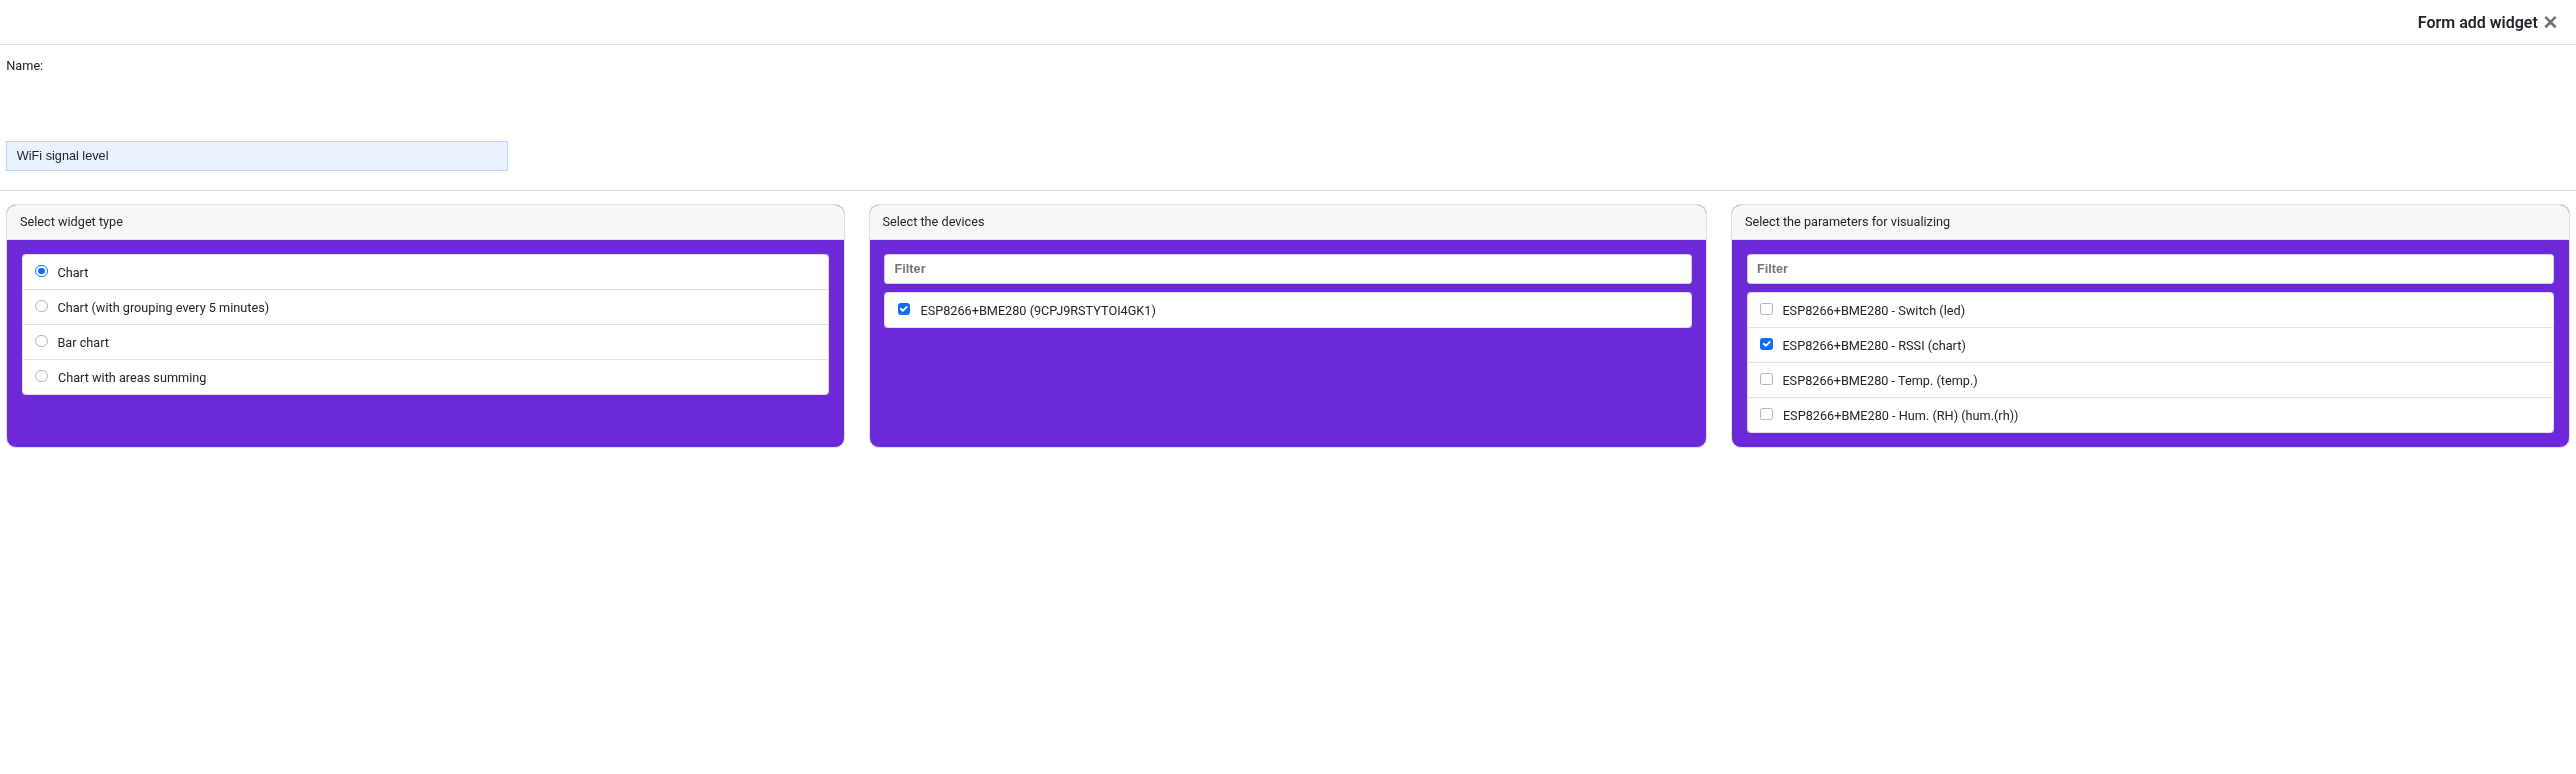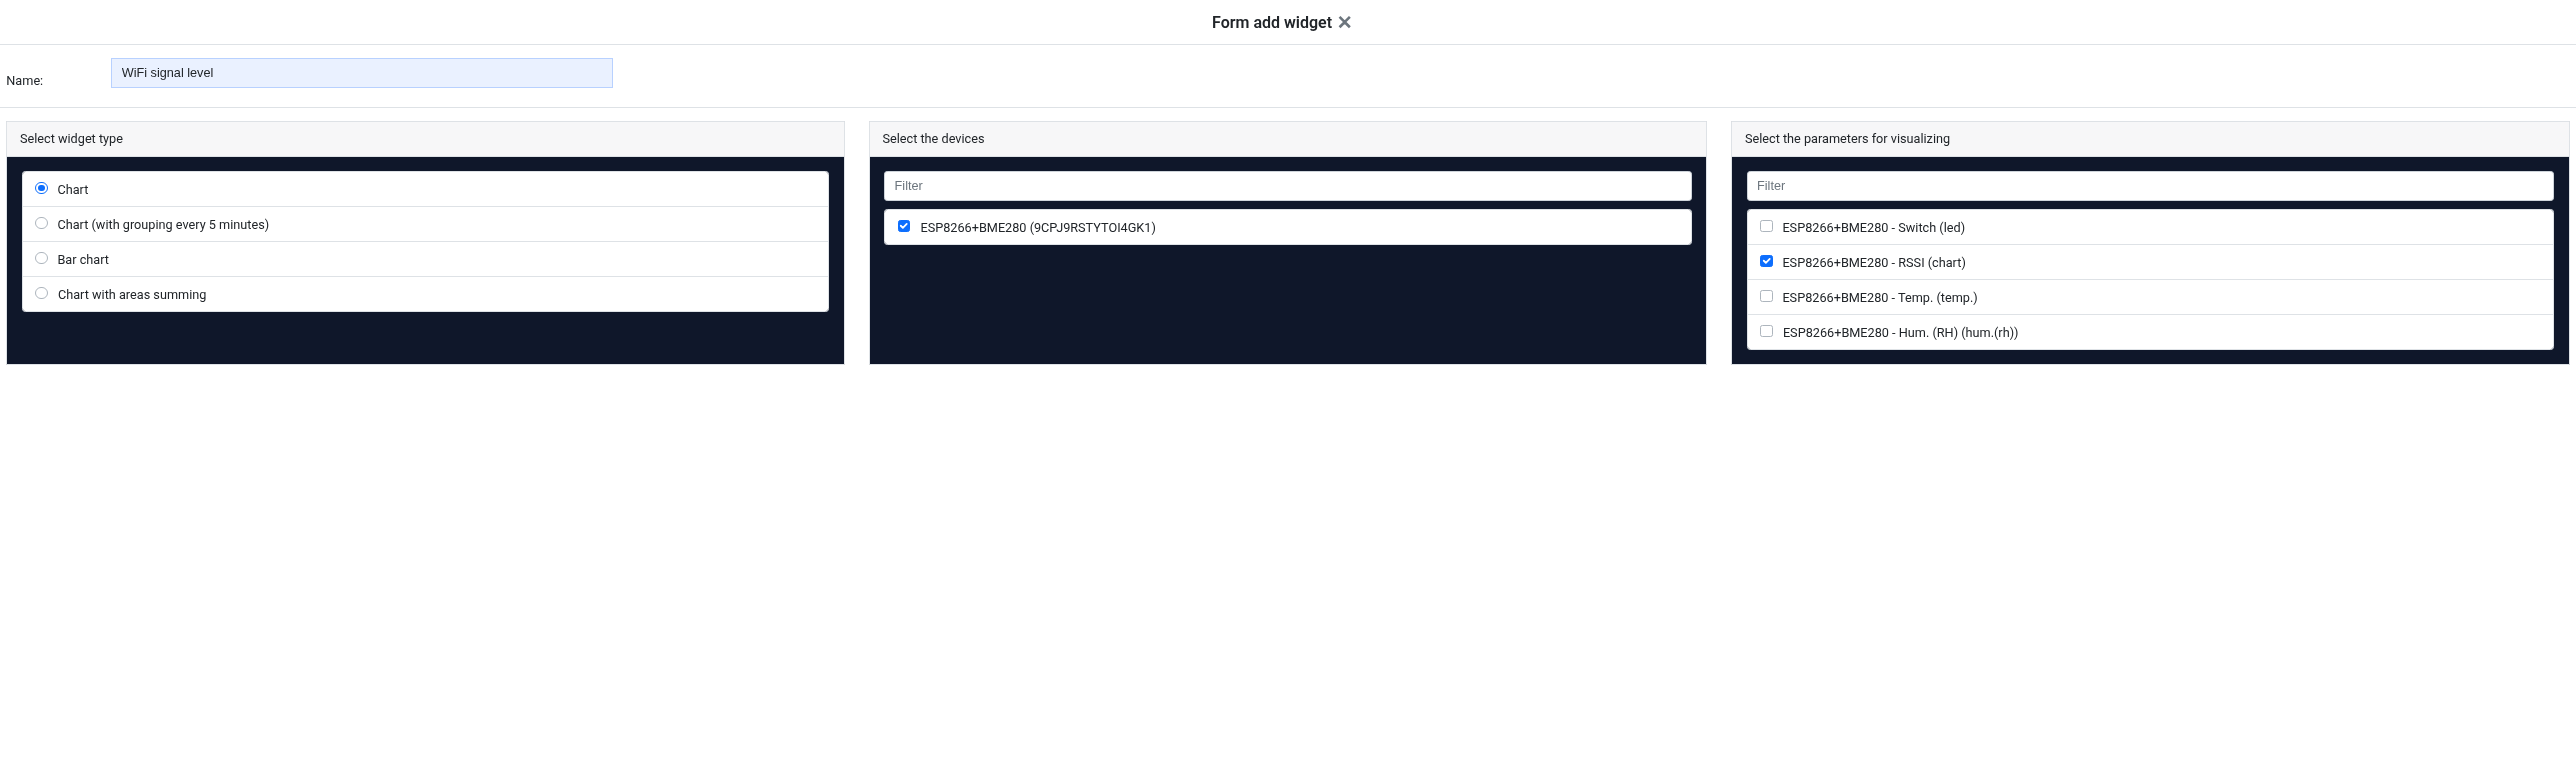--- a/index.html
+++ b/index.html
@@ -12,21 +12,21 @@
     background: #ffffff;
     color: #212529;
     font-size: 12.7px;
   }
   .modal-container {
     width: 100%;
     padding: 0;
   }
   .modal-header {
     display: flex;
-    justify-content: center;
+    justify-content: flex-end;
     align-items: flex-start;
     padding: 12.7px 12.7px 12.7px 6.3px;
     border-bottom: 0.8px solid #dee2e6;
   }
   .modal-title {
     font-size: 16px;
     font-weight: 600;
     color: #212529;
   }
   .close-button {
@@ -34,24 +34,25 @@
     border: none;
     font-size: 19px;
     font-weight: 700;
     color: #6c757d;
     cursor: pointer;
     line-height: 1;
     padding: 0 4.8px;
   }
   .name-row {
     display: flex;
-    align-items: flex-end;
+    align-items: flex-start;
     padding: 12.7px 6.3px 19px 6.3px;
     border-bottom: 0.8px solid #dee2e6;
     gap: 68px;
+    flex-direction: column;
   }
   .name-label {
     font-size: 12.7px;
     color: #212529;
   }
   .name-input {
     width: 502px;
     height: 30px;
     padding: 4.8px 9.5px;
     font-size: 12.7px;
@@ -62,22 +63,22 @@
     outline: none;
   }
   .panels-row {
     display: flex;
     gap: 24px;
     padding: 12.7px 6.3px 0 6.3px;
   }
   .panel {
     flex: 1;
     border: 0.8px solid #dee2e6;
-    border-radius: 1px;
-    background: #0f172a;
+    border-radius: 10px;
+    background: #6d28d9;
     display: flex;
     flex-direction: column;
     overflow: hidden;
   }
   .panel-header {
     padding: 9.5px 12.7px;
     background: #f7f7f8;
     border-bottom: 0.8px solid #dee2e6;
     font-size: 12.7px;
     color: #212529;
@@ -106,20 +107,21 @@
   .filter-input {
     width: 100%;
     height: 30px;
     padding: 4.8px 9.5px;
     font-size: 12.7px;
     border: 0.8px solid #ced4da;
     border-radius: 3.2px;
     color: #495057;
     margin-bottom: 8px;
     outline: none;
+    font-weight: bold;
   }
   .filter-input::placeholder {
     color: #6c757d;
   }
 
   
   .radio {
     width: 12.7px;
     height: 12.7px;
     border: 0.8px solid #adb5bd;

